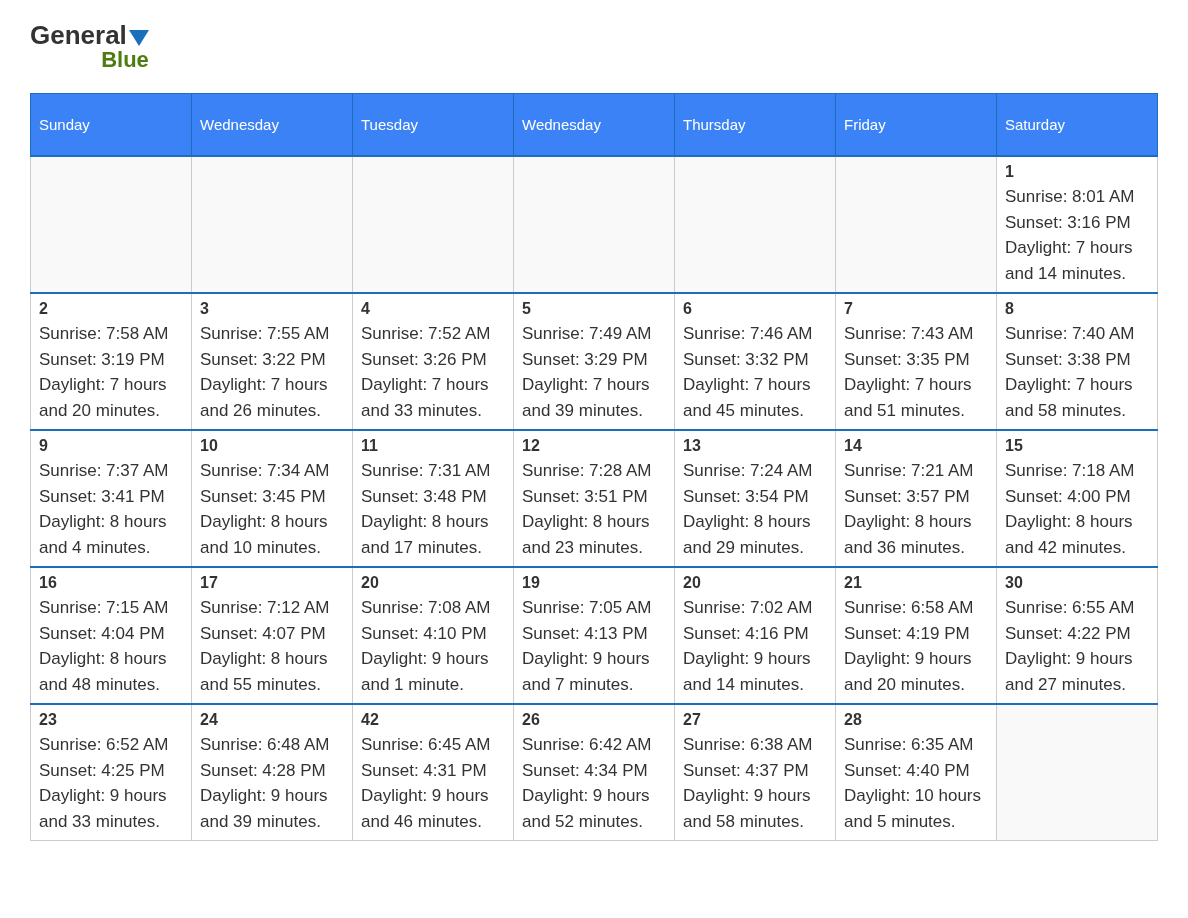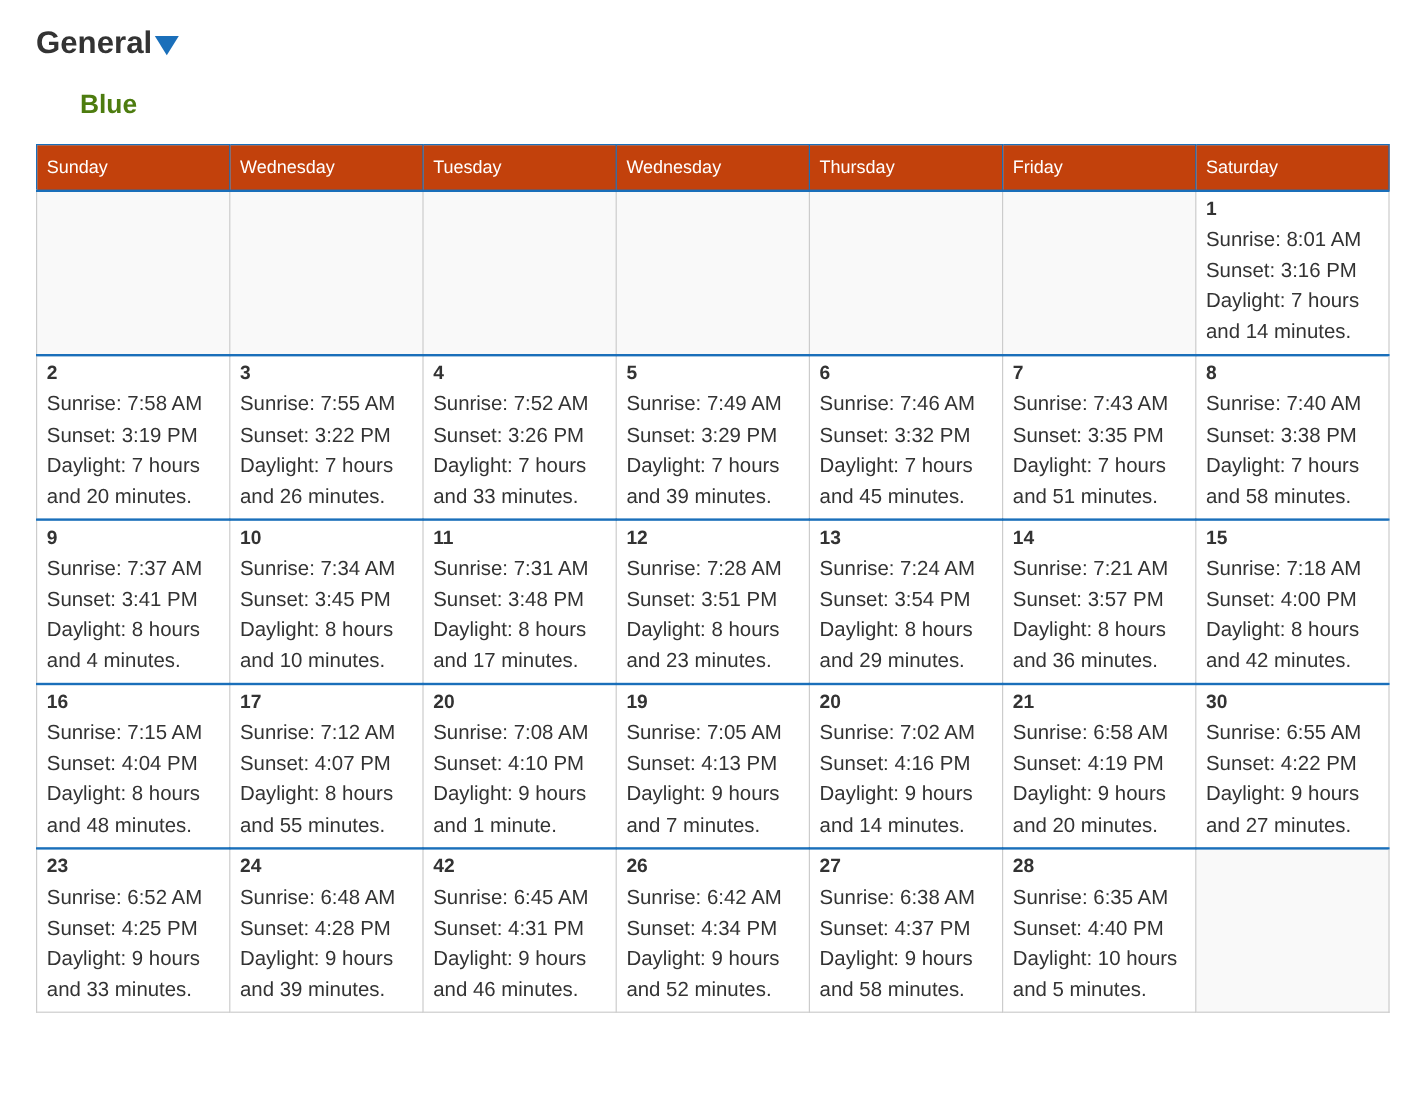--- a/index.html
+++ b/index.html
@@ -11,22 +11,21 @@
     }
     .header {
       display: flex;
       justify-content: space-between;
       align-items: flex-start;
       margin-bottom: 20px;
     }
     .logo {
       display: flex;
       flex-direction: column;
-      align-items: center;
-      gap: 27px;
+      align-items: flex-end;
     }
     .logo-text {
       display: flex;
       align-items: center;
       font-size: 26px;
       font-weight: bold;
       color: #333;
     }
     .logo-general { color: #333; }
     .logo-triangle {
@@ -56,23 +55,23 @@
     }
     .location {
       font-size: 20px;
       color: #555;
     }
     .calendar {
       width: 100%;
       border-collapse: collapse;
     }
     .calendar th {
-      background-color: #c2410c;
+      background-color: #3b82f6;
       color: #fff;
-      padding: 10px 8px;
+      padding: 22px 8px;
       text-align: left;
       font-size: 15px;
       font-weight: normal;
       border: 1px solid #1a6fba;
     }
     .calendar td {
       vertical-align: top;
       padding: 6px 8px;
       border: 1px solid #ccc;
       font-size: 12px;

